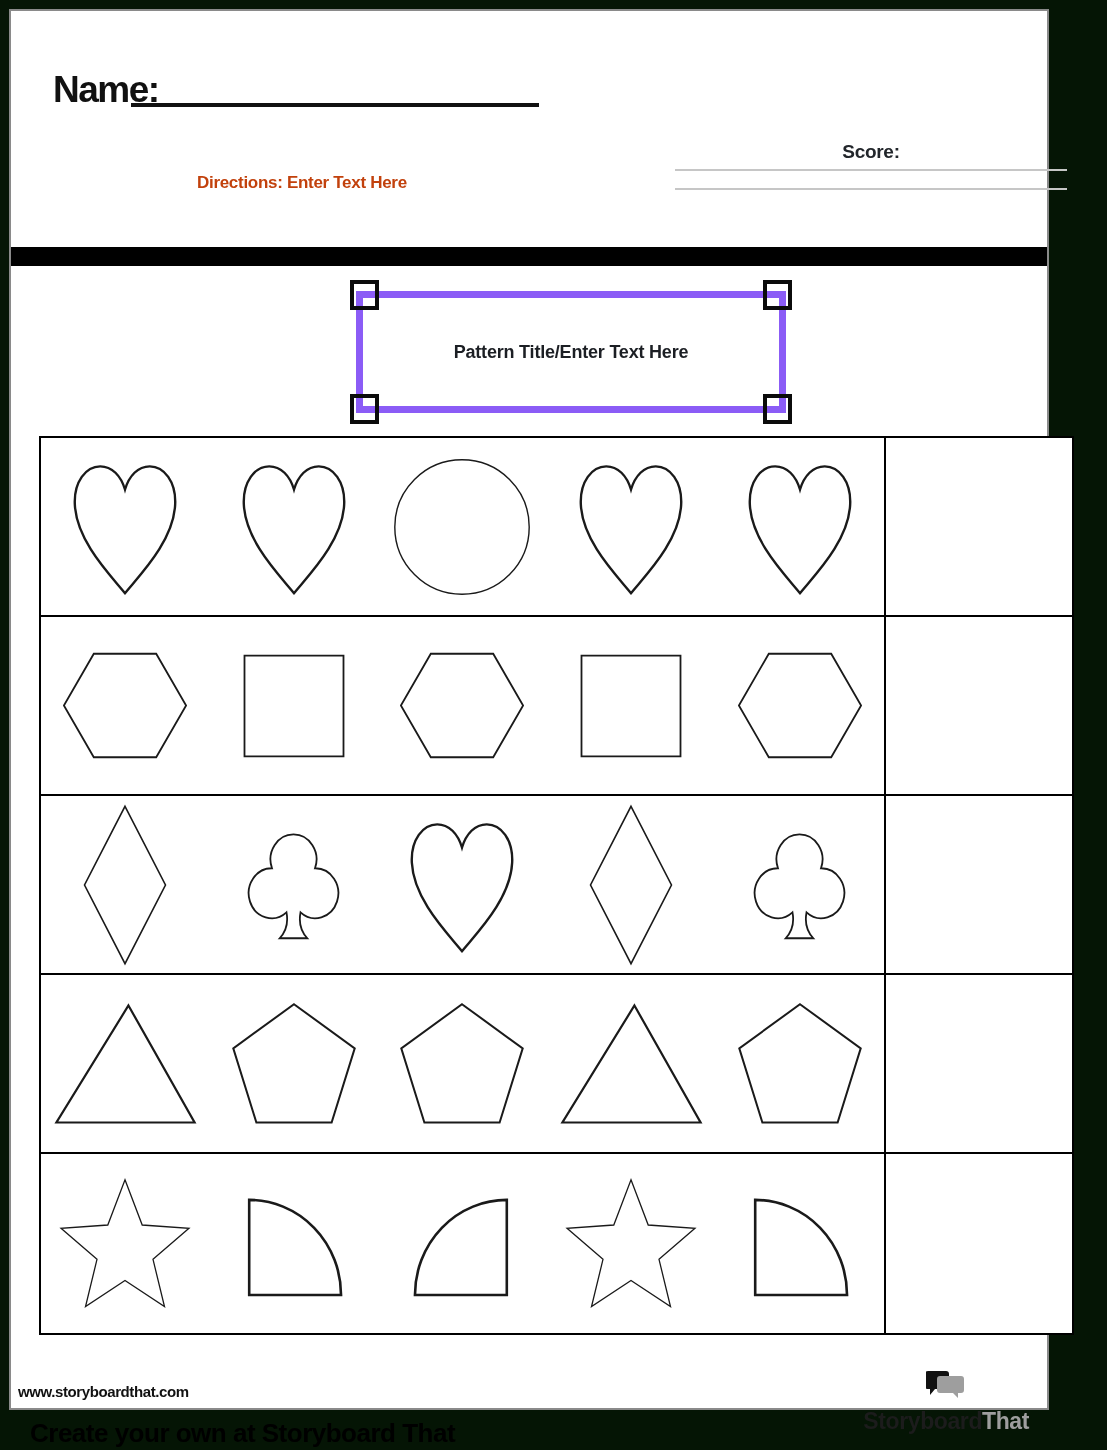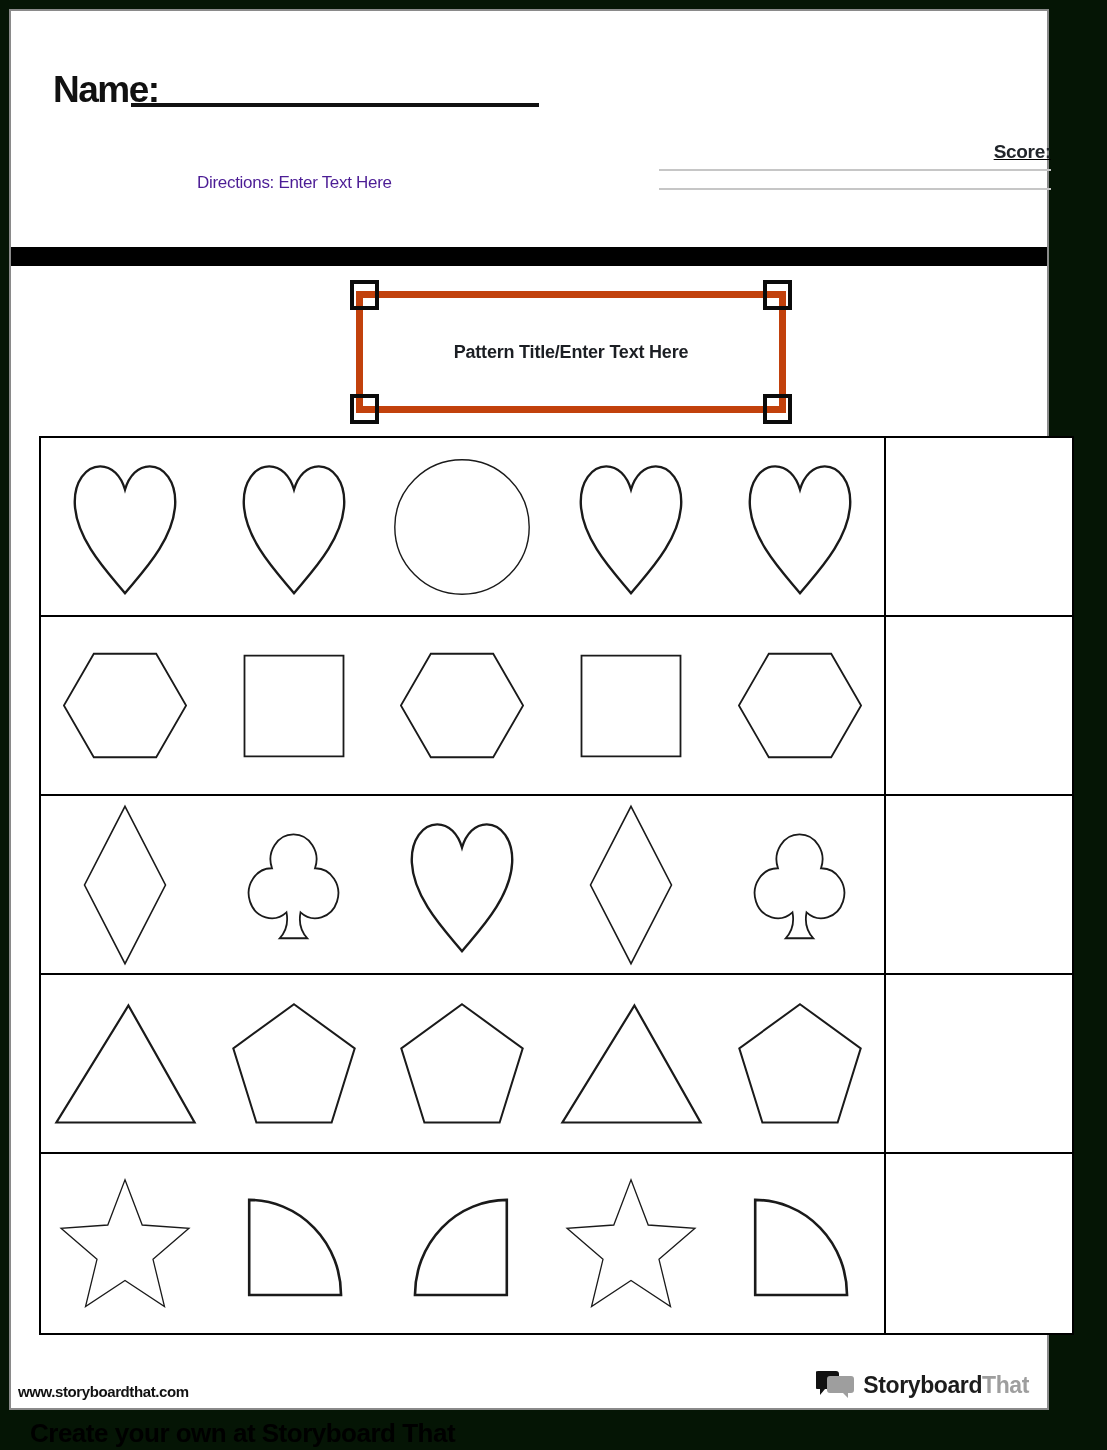--- a/index.html
+++ b/index.html
@@ -19,40 +19,40 @@
   
   .name-label {
     position:absolute; left:42px; top:58px;
     font-size:37px; font-weight:700; color:#111; letter-spacing:-1.5px;
   }
   .name-line {
     position:absolute; left:120px; top:92px; width:408px; height:4px; background:#111;
   }
   .directions {
     position:absolute; left:186px; top:162px;
-    font-size:17px; font-weight:400; color:#4c1d95; letter-spacing:-0.3px;
+    font-size:17px; font-weight:700; color:#c2410c; letter-spacing:-0.3px;
   }
   .score-block, .date-block {
-    position:absolute; left:648px; width:392px; text-align:right;text-decoration:underline;
+    position:absolute; left:664px; width:392px; text-align:center;
   }
   .score-block { top:130px; }
   .date-block  { top:171px; }
   .score-label, .date-label {
     font-size:19px; font-weight:700; color:#22262b; letter-spacing:-0.3px;
   }
   .score-line, .date-line {
     margin-top:6px; height:2px; background:#c6c6c6; width:100%;
   }
   .black-bar {
     position:absolute; left:0; top:236px; width:100%; height:19px; background:#000;
   }
   
   .title-frame {
     position:absolute; left:345px; top:280px; width:430px; height:122px;
-    border:7px solid #c2410c;
+    border:7px solid #8b5cf6;
     display:flex; align-items:center; justify-content:center;
   }
   .title-text {
     font-size:18px; font-weight:700; color:#1c1f24; letter-spacing:-0.2px;
   }
   .corner-square {
     position:absolute; width:29px; height:30px; border:4px solid #0b0b0b; background:transparent;
   }
   .corner-square.tl { left:-13px;  top:-18px; }
   .corner-square.tr { right:-13px; top:-18px; }
@@ -77,21 +77,21 @@
     width:188px; border-left:2px solid #000;
   }
   .shape-svg path { fill:none; stroke:#1a1a1a; stroke-linejoin:miter; }
   
   .site-url {
     position:absolute; left:7px; top:1372px;
     font-size:15px; font-weight:700; color:#111; letter-spacing:-0.4px;
   }
   .logo {
     position:absolute; right:18px; top:1358px;
-    display:flex; align-items:center; gap:7px;
+    display:flex; align-items:center; gap:7px;flex-direction:column;
   }
   .logo-text { font-size:23px; font-weight:700; letter-spacing:-0.4px; }
   .logo-primary { color:#1c1c1c; }
   .logo-secondary { color:#9e9e9e; }
   
   .bottom-strip-text {
     position:absolute; left:30px; top:1418px;
     font-size:26px; font-weight:700; color:#000000; letter-spacing:-0.5px;
   }
 </style>

